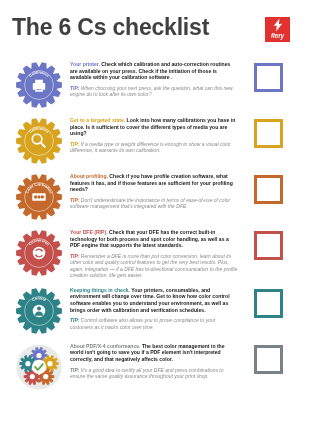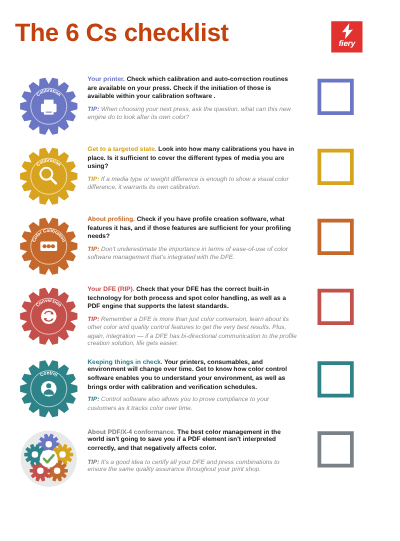--- a/index.html
+++ b/index.html
@@ -23,23 +23,23 @@
   }
 
   
   .header {
     position: relative;
     height: 56px;
     padding: 16px 10px 0 12px;
     box-sizing: border-box;
   }
   .title {
-    font-size: 20px;
-    font-weight: bold;
-    color: #c2410c;
+    font-size: 23px;
+    font-weight: bold;
+    color: #404040;
     letter-spacing: -0.2px;
     line-height: 22px;
     margin: 0;
     white-space: nowrap;
   }
   .logo {
     position: absolute;
     right: 10px;
     top: 17px;
     width: 25px;

